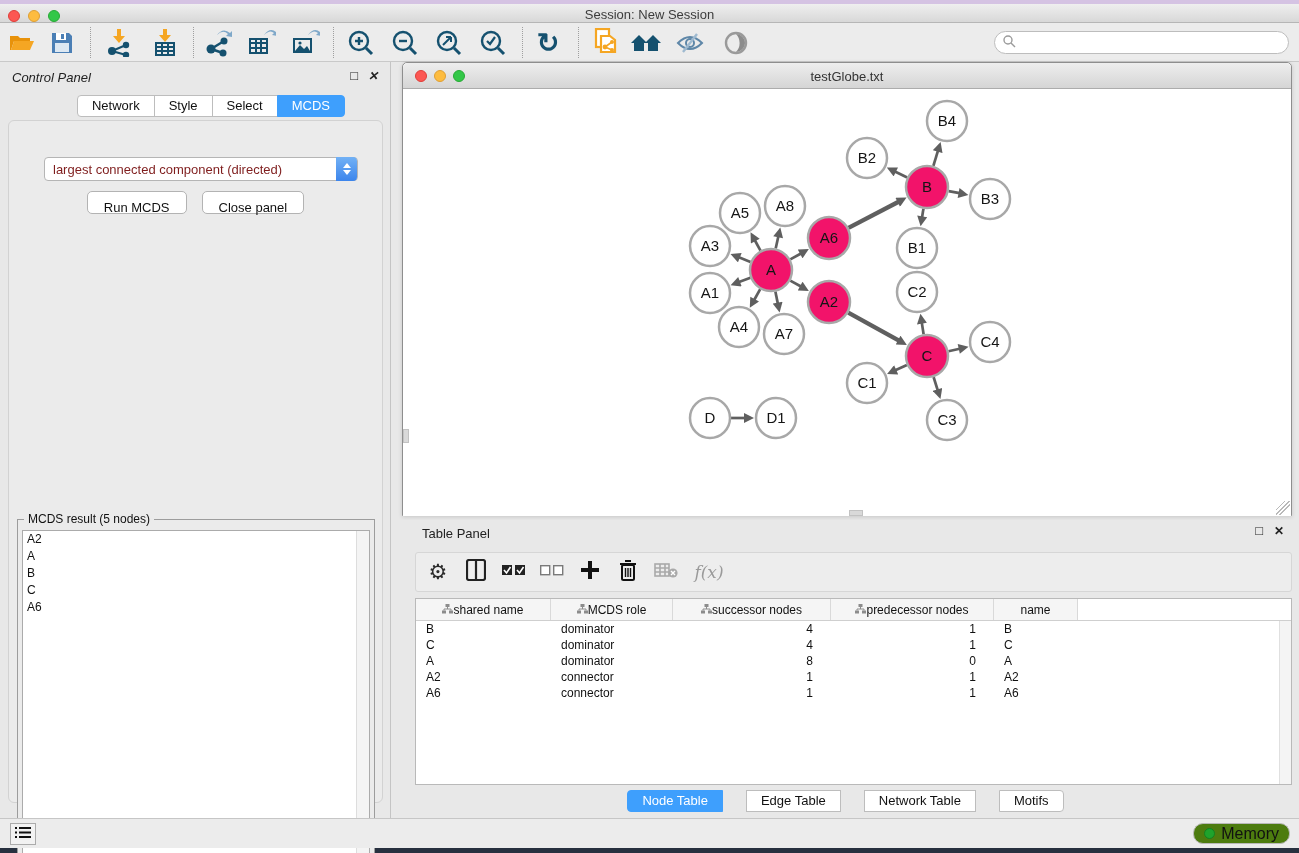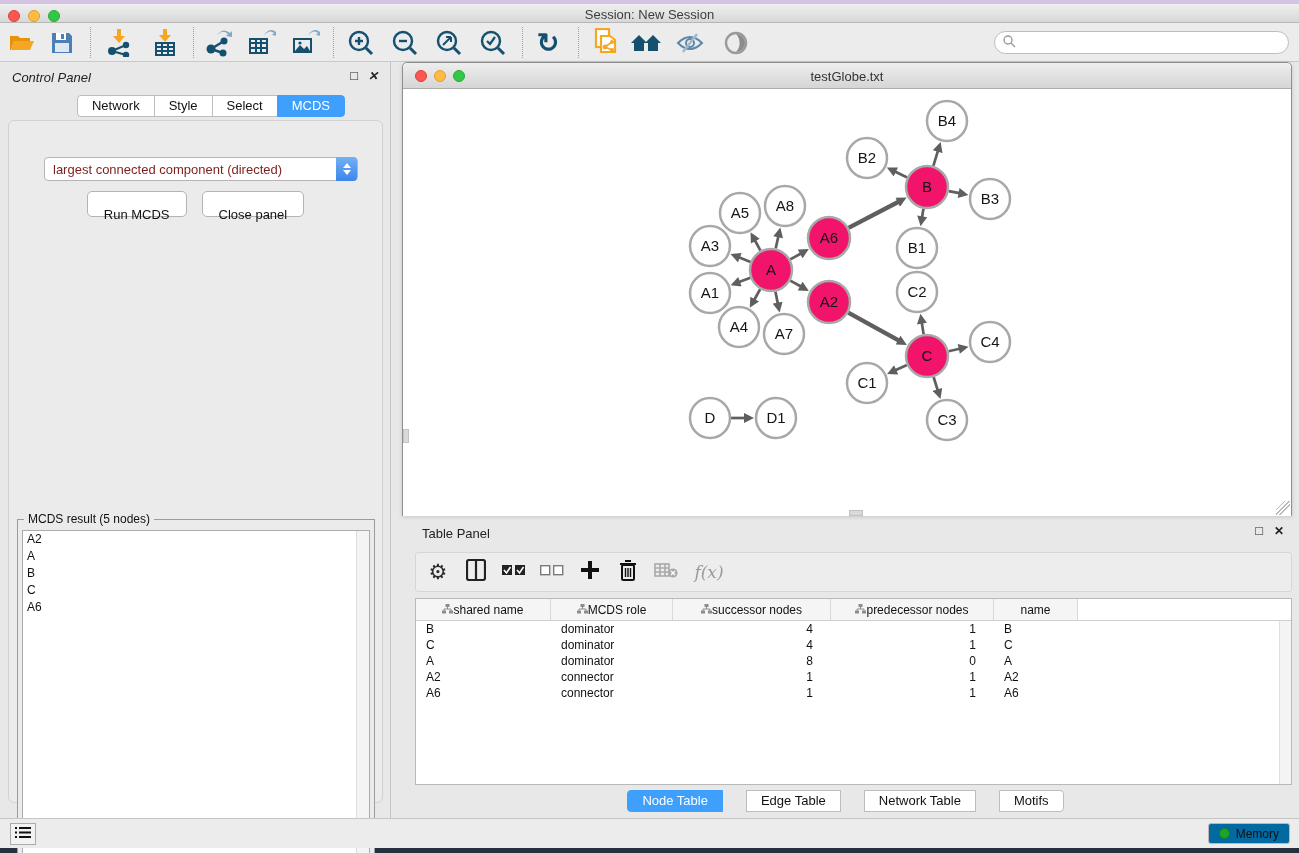--- a/index.html
+++ b/index.html
@@ -52,21 +52,21 @@
               border:1px solid #B5B5B5; border-radius:4px; font-size:13px; color:#7f1d1d;
               display:flex; align-items:center; padding-left:8px; }
   .dropdown .dd-cap { position:absolute; right:0; top:-1px; width:21px; height:24px; border-radius:0 4px 4px 0;
               background:linear-gradient(#72B1F5,#3C85EC); display:flex; flex-direction:column;
               align-items:center; justify-content:center; gap:2px; }
   .dd-cap .tri { width:0; height:0; border-left:4px solid transparent; border-right:4px solid transparent; }
   .dd-cap .tri.up { border-bottom:5px solid #fff; }
   .dd-cap .tri.down { border-top:5px solid #fff; }
   .cp-buttons { position:absolute; left:0; top:70px; width:100%; display:flex; justify-content:center; gap:15px; }
   .btn { height:23px; background:#fff; border:1px solid #B3B3B3; border-radius:5px;
-         font-size:13px; color:#111; padding:12px 16px; line-height:21px; }
+         font-size:13px; color:#111; padding:5px 16px; line-height:21px; }
 
   .result-box { position:absolute; left:8px; top:398px; width:358px; height:340px;
                 border:1px solid #9C9C9C; background:#EBEBEB; }
   .result-box .legend { position:absolute; left:6px; top:-8px; background:#EBEBEB; padding:0 4px;
                         font-size:12px; color:#111; }
   .result-list { position:absolute; left:4px; top:10px; right:4px; bottom:4px; background:#fff;
                  border:1px solid #ABABAB; font-size:12px; color:#111; overflow:hidden; }
   .result-list .item { padding:1px 4px; line-height:15px; }
   .result-scroll { position:absolute; right:0; top:0; bottom:0; width:13px; background:#F4F4F4;
                    border-left:1px solid #DDD; }
@@ -112,22 +112,22 @@
   .dt-row .c.num { text-align:right; padding-right:18px; }
   .table-scroll { position:absolute; right:0; top:22px; bottom:0; width:12px; background:#F4F4F4; border-left:1px solid #E0E0E0; }
 
   .tp-tabs { position:absolute; left:0; top:270px; width:100%; display:flex; justify-content:center;gap:24px; }
 
   
   .statusbar { position:absolute; left:0; top:818px; width:1299px; height:30px; background:#ECECEC;
                border-top:1px solid #C6C6C6; }
   .list-btn { position:absolute; left:10px; top:4px; width:26px; height:22px; background:#F2F2F2;
               border:1px solid #ABABAB; display:flex; align-items:center; justify-content:center; }
-  .memory-btn { position:absolute; right:9px; top:4px; height:21px; background:#0369a1; border:1px solid #B9B9B9;
-                border-radius:3px; display:flex; align-items:center; gap:6px; padding:0 10px; font-size:12px; color:#111; }
+  .memory-btn { position:absolute; right:9px; top:4px; height:21px; background:#4d7c0f; border:1px solid #B9B9B9;
+                border-radius:10px; display:flex; align-items:center; gap:6px; padding:0 10px; font-size:16px; color:#111; }
   .memory-dot { width:11px; height:11px; border-radius:50%; background:#1FA32C; border:1px solid #158020; }
 </style>
 </head>
 <body>
 
 <div id="app">
 
   <div class="menu-strip"></div>
 
   <div class="titlebar">

